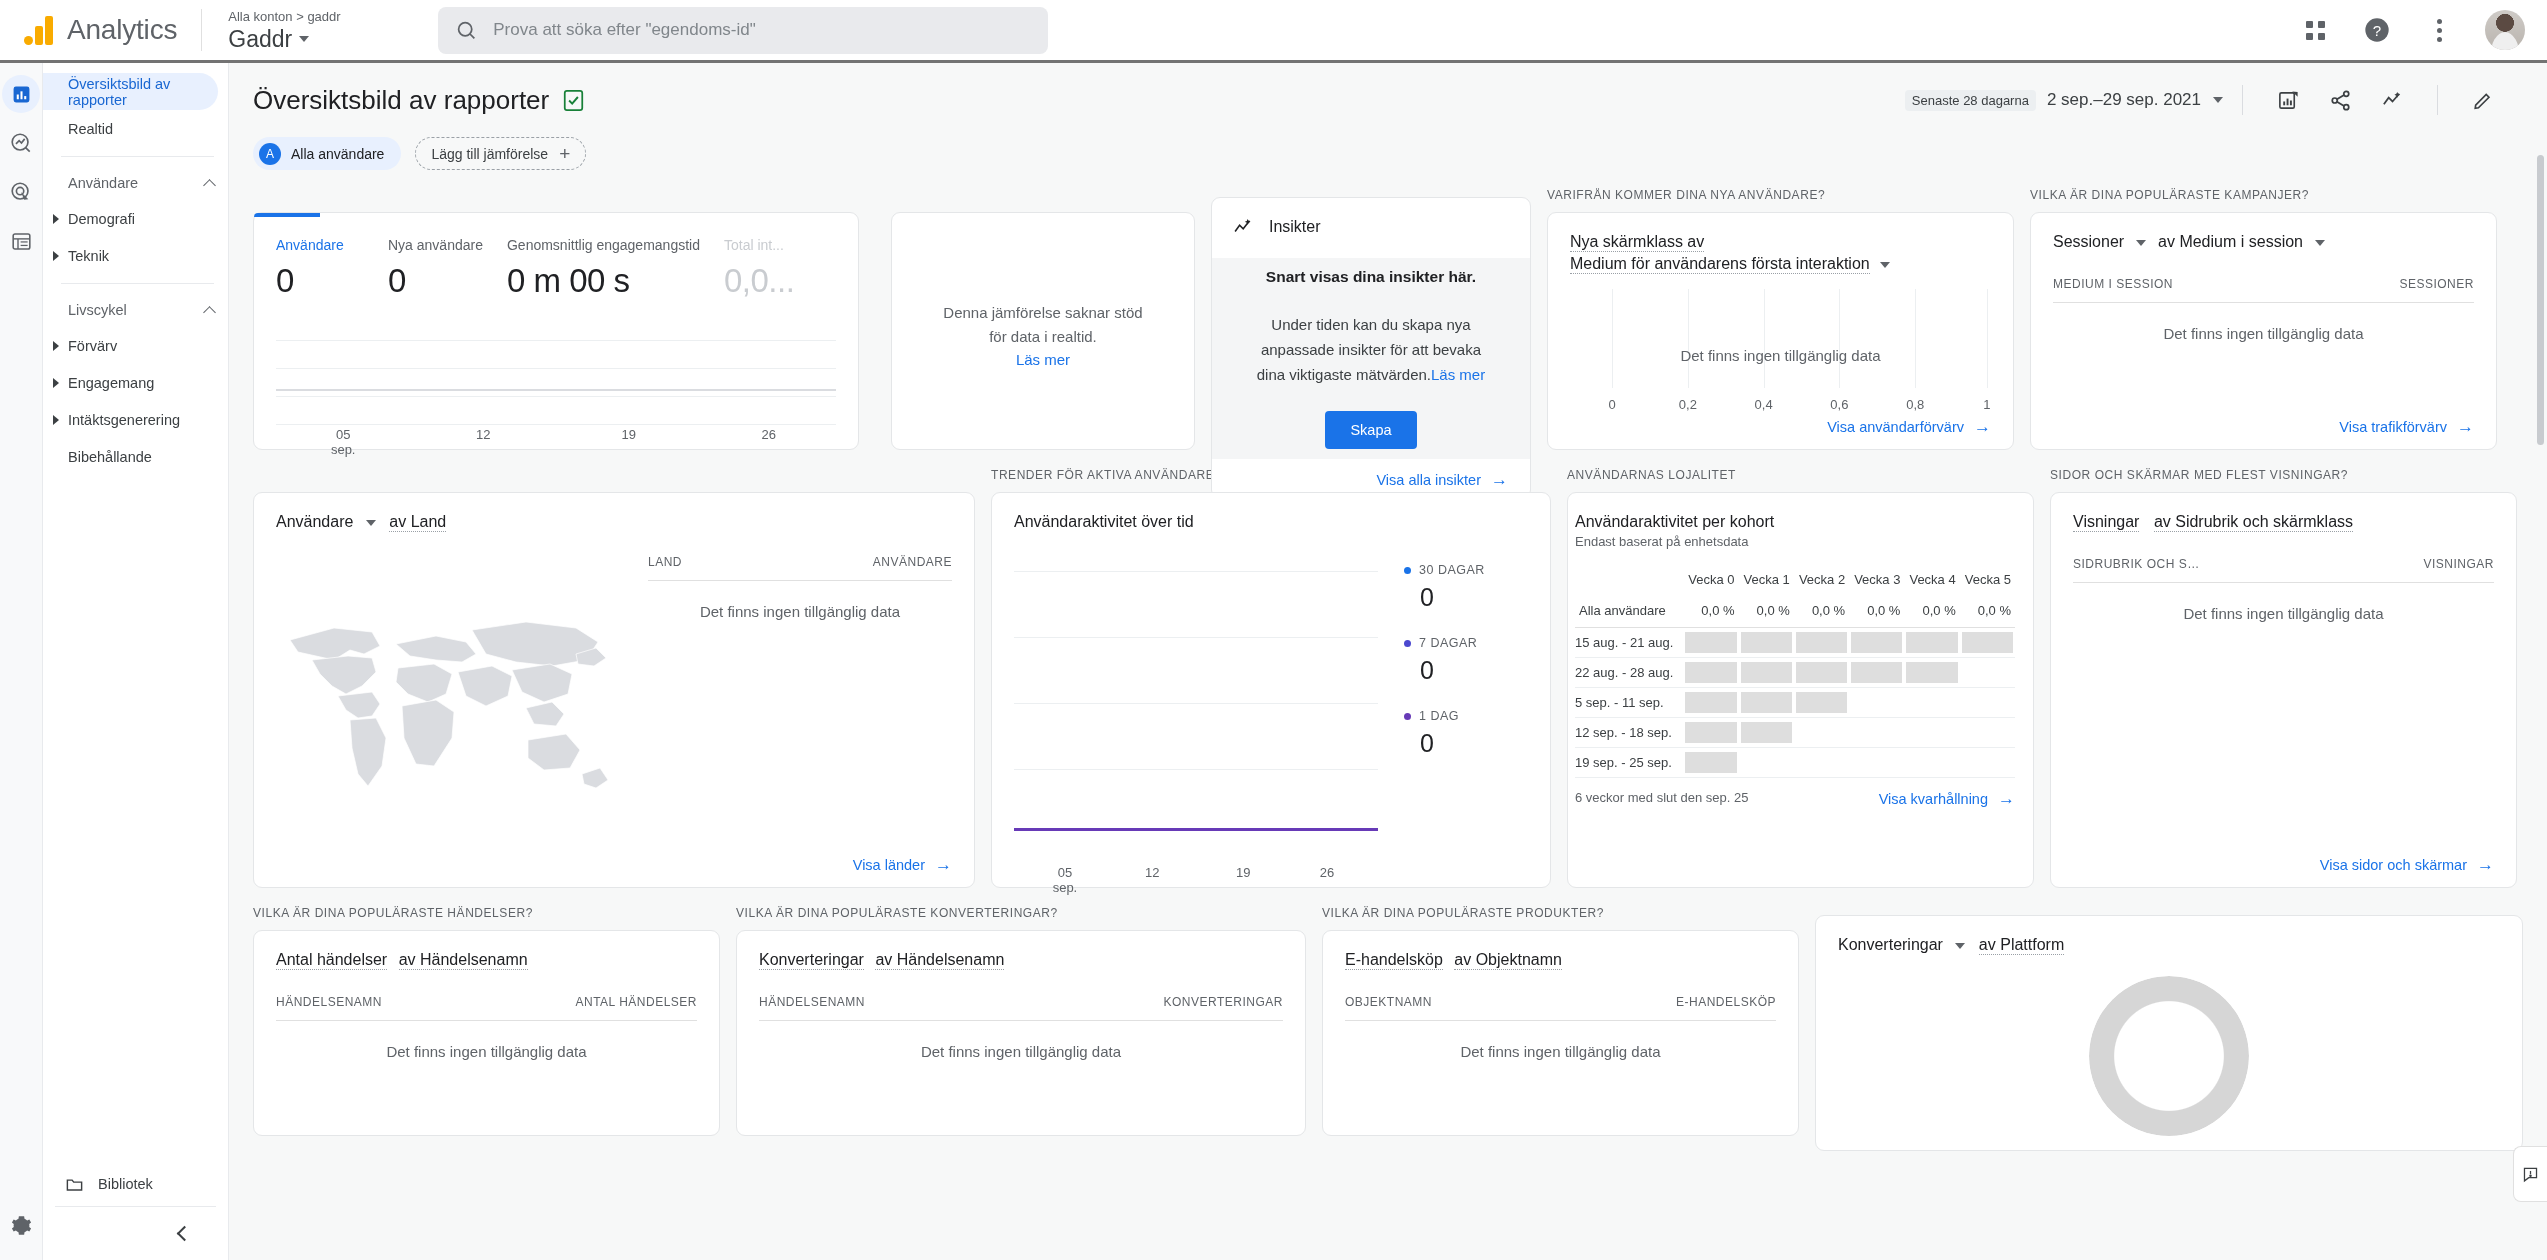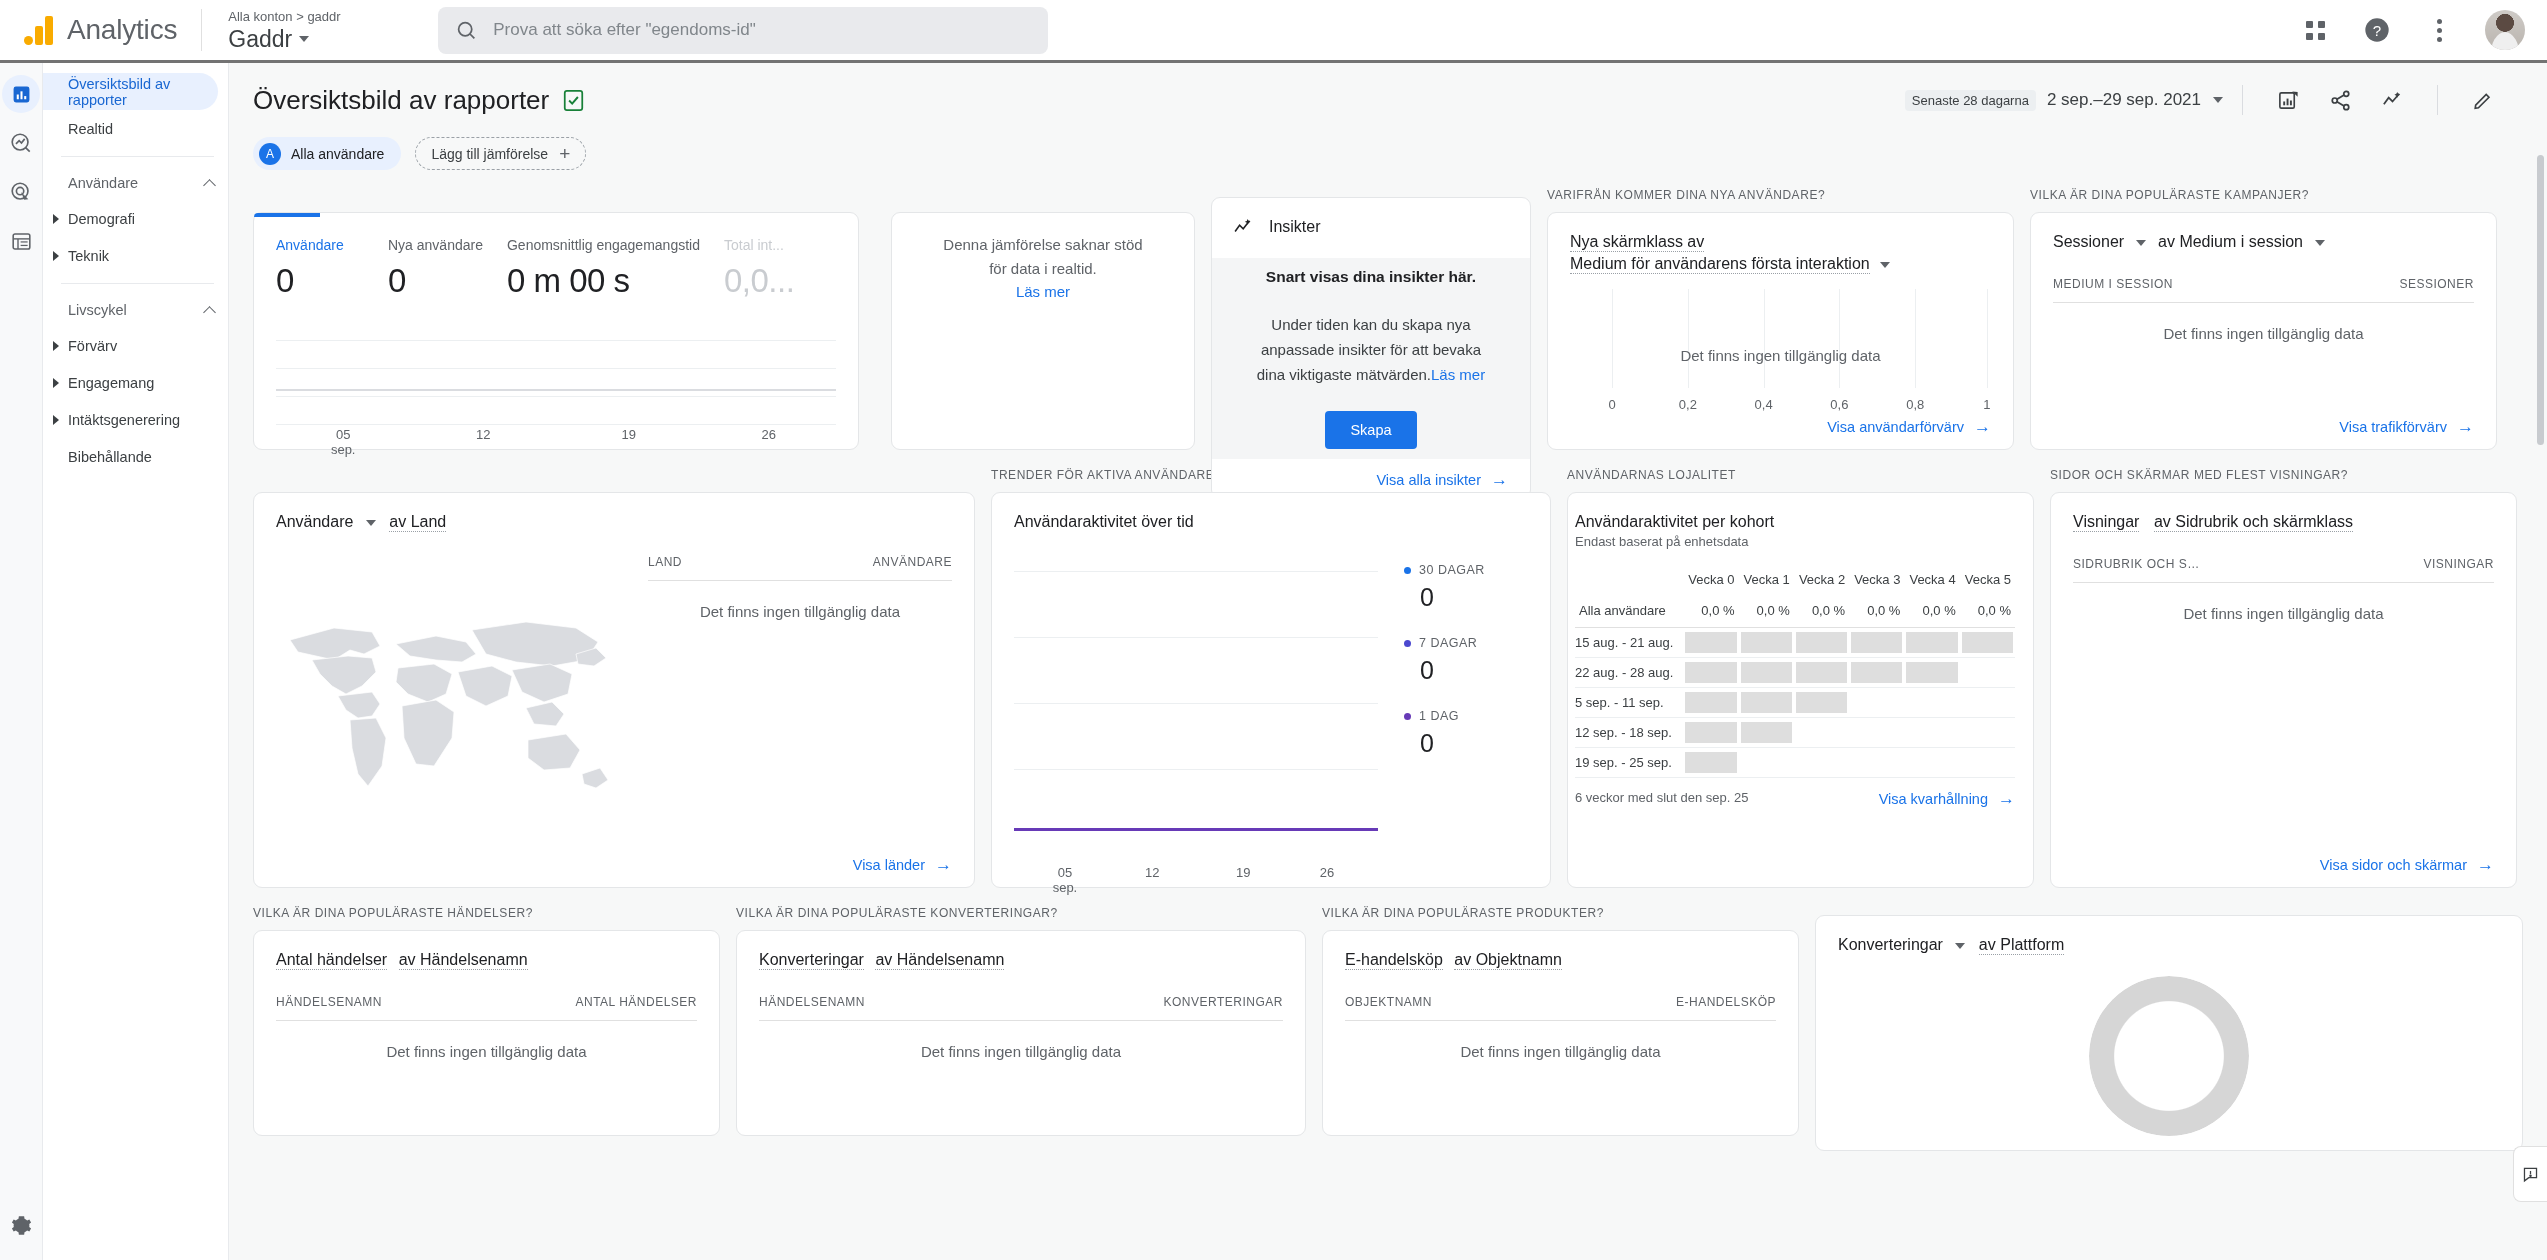--- a/index.html
+++ b/index.html
@@ -369,20 +369,31 @@
         <span>Engagemang</span>
       </div>
       <div class="nav-item">
         <span class="nav-arrow"></span>
         <span>Intäktsgenerering</span>
       </div>
       <div class="nav-item">
         <span>Bibehållande</span>
       </div>
 
+      <div class="sidebar-bottom">
+        <div class="lib-item">
+          <svg width="19" height="19" viewBox="0 0 24 24">
+            <path fill="none" stroke="#3c4043" stroke-width="1.8" d="M3 6.5h6l2 2.5h10v10H3z"></path>
+          </svg>
+          <span>Bibliotek</span>
+        </div>
+        <div class="collapse-row">
+          <span class="chev-left"></span>
+        </div>
+      </div>
     </div>
 
     <div class="main">
 
       <div class="page-head">
         <span class="page-title">Översiktsbild av rapporter</span>
         <svg class="check-badge" viewBox="0 0 24 26">
           <rect x="2" y="2" width="20" height="22" rx="2.5" fill="none" stroke="#188038" stroke-width="2"></rect>
           <polyline points="7,13 10.5,16.5 17,9" fill="none" stroke="#188038" stroke-width="2.2"></polyline>
         </svg>
@@ -473,21 +484,21 @@
                   <span class="xlab" style="left:37%;">12</span>
                   <span class="xlab" style="left:63%;">19</span>
                   <span class="xlab" style="left:88%;">26</span>
                 </div>
               </div>
             </div>
           </div>
 
           <div class="sec" style="flex:0 0 320px;">
             <div class="sec-title">&nbsp;</div>
-            <div class="card" style="align-items:center;margin-left:16px;">
+            <div class="card" style="justify-content:center;align-items:center;margin-left:16px;">
               <div class="nodata" style="max-width:220px;line-height:24px;">Denna jämförelse saknar stöd för data i realtid.</div>
               <div class="link" style="font-size:15px;margin-top:2px;">Läs mer</div>
             </div>
           </div>
 
           <div class="sec" style="flex:0 0 320px;">
             <div class="sec-title">&nbsp;</div>
             <div class="card" style="padding-bottom:10px;">
               <div class="ins-head">
                 <svg width="22" height="18" viewBox="0 0 24 20" fill="none" stroke="#202124" stroke-width="1.7">

